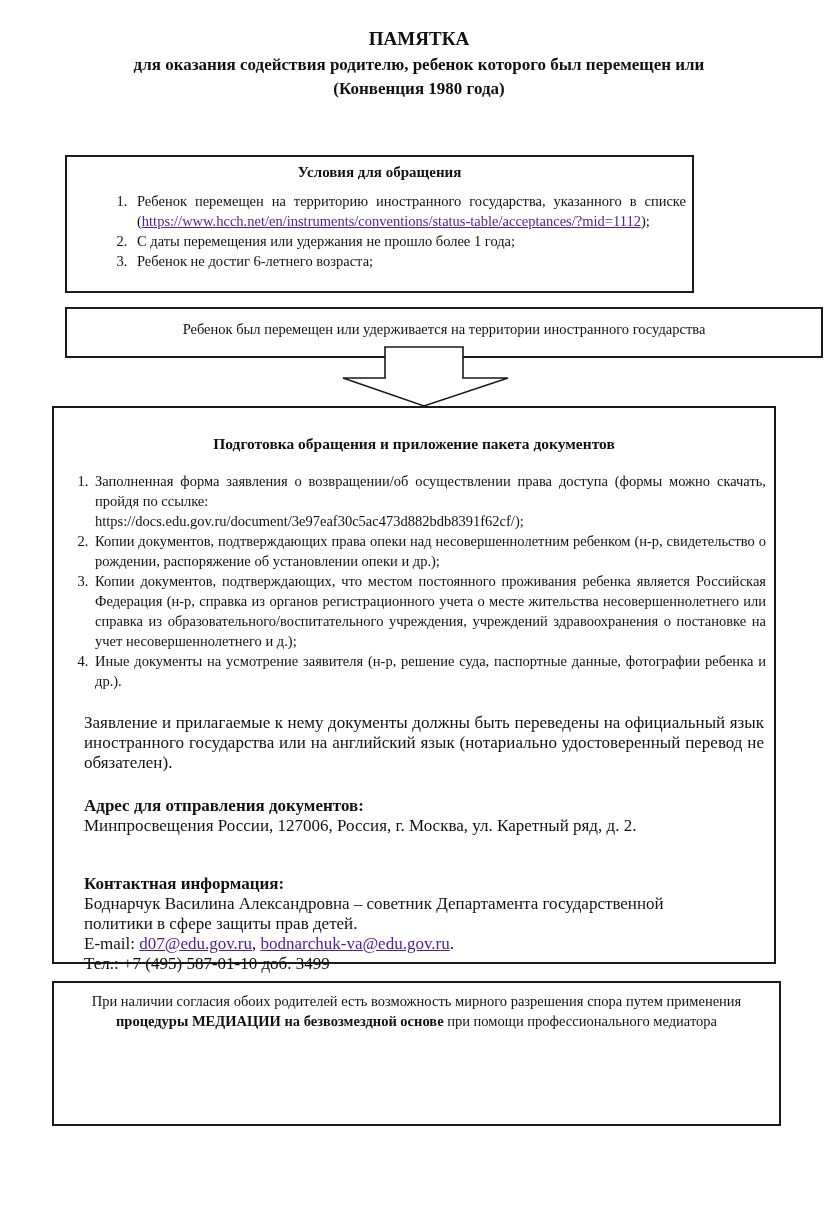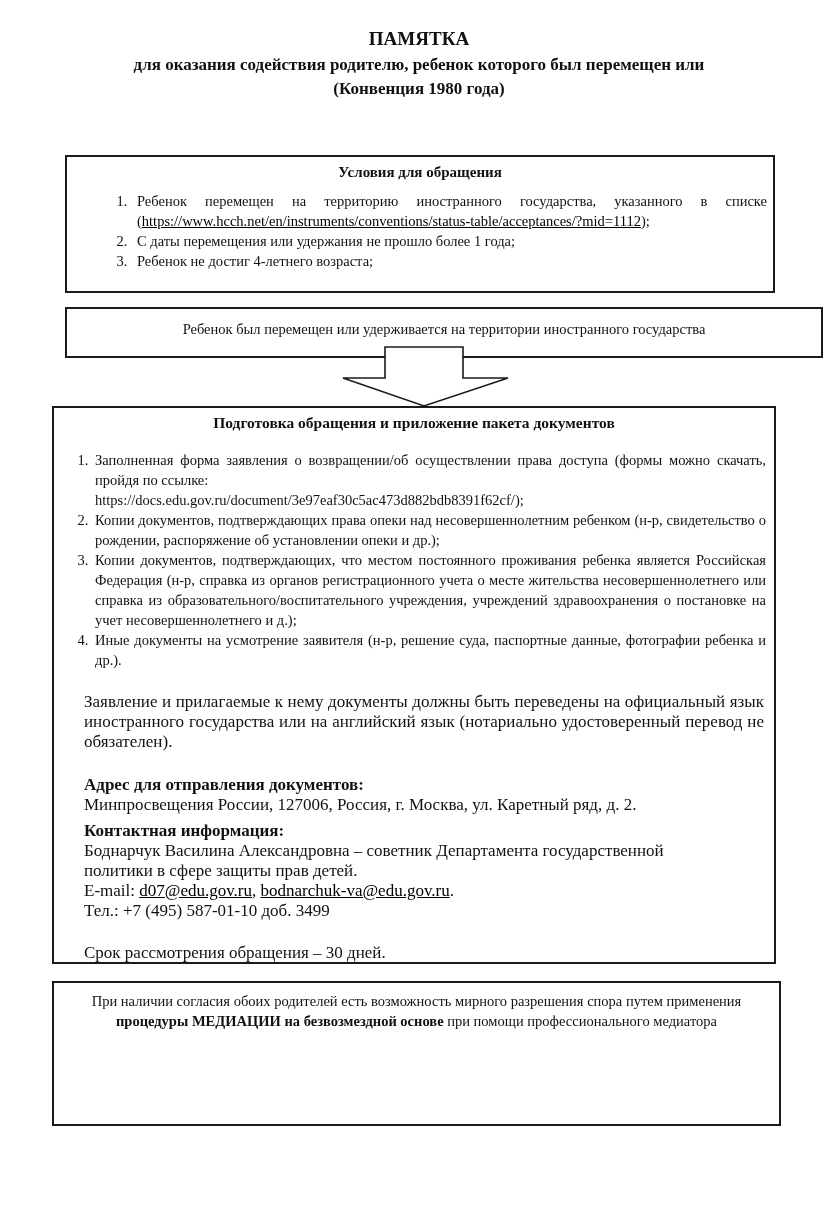--- a/index.html
+++ b/index.html
@@ -2,31 +2,31 @@
 <html><head>
 <meta charset="utf-8">
 <style>
   html, body { margin: 0; padding: 0; background: #ffffff; }
   body { width: 838px; height: 1226px; position: relative; overflow: hidden;
          font-family: "Liberation Serif", serif; color: #111; }
   .title { position: absolute; left: 0; width: 838px; text-align: center; font-weight: bold; }
   #t1 { top: 28px; font-size: 19px; }
   #t2 { top: 53px; font-size: 17px; line-height: 24px; }
   .box { position: absolute; border: 2px solid #1a1a1a; box-sizing: border-box; background: #fff; }
-  #box1 { left: 65px; top: 155px; width: 710px; height: 138px; }
+  #box1 { left: 65px; top: 155px; width: 629px; height: 138px; }
   #box2 { left: 65px; top: 307px; width: 758px; height: 51px; }
   #box3 { left: 52px; top: 406px; width: 724px; height: 558px; }
   #box4 { left: 52px; top: 981px; width: 729px; height: 145px; }
   .box-head { text-align: center; font-weight: bold; font-size: 15px; }
   #box1 .box-head { margin-top: 7px; }
   ol.cond { margin: 10px 0 0 0; padding: 0 0 0 64px; font-size: 14.5px; line-height: 20px; }
   ol.cond li { padding-left: 6px; text-align: justify; margin-right: 6px; }
-  a, .link { color: #000000; text-decoration: underline; margin-top: 16px; }
+  a, .link { color: #4c1d95; text-decoration: underline; margin-top: 16px; }
   #box2 .center-text { text-align: center; font-size: 14.5px; margin-top: 12px; }
-  #box3 .box-head { margin-top: 6px; font-size: 15.5px; }
+  #box3 .box-head { margin-top: 27px; font-size: 15.5px; }
   ol.docs { margin: 18px 0 0 0; padding: 0 0 0 38px; font-size: 14.5px; line-height: 20px; }
   ol.docs li { padding-left: 3px; text-align: justify; margin-right: 8px; }
   .para { margin: 0 10px 0 30px; font-size: 17px; line-height: 20px; text-align: justify; }
   .sect-head { font-weight: bold; }
   #box4 .para4 { text-align: center; font-size: 14.5px; line-height: 20px; margin: 0 12px; }
   #arrow { position: absolute; left: 330px; top: 340px; }
 </style>
 </head>
 <body>
 
@@ -34,21 +34,21 @@
 <div class="title" id="t2">
   <div>для оказания содействия родителю, ребенок которого был перемещен или</div>
   <div>(Конвенция 1980 года)</div>
 </div>
 
 <div class="box" id="box1">
   <div class="box-head">Условия для обращения</div>
   <ol class="cond">
     <li><span>Ребенок перемещен на территорию иностранного государства, указанного в списке (</span><a>https://www.hcch.net/en/instruments/conventions/status-table/acceptances/?mid=1112</a><span>);</span></li>
     <li>С даты перемещения или удержания не прошло более 1 года;</li>
-    <li>Ребенок не достиг 4-летнего возраста;</li>
+    <li>Ребенок не достиг 6-летнего возраста;</li>
   </ol>
 </div>
 
 <div class="box" id="box2">
   <div class="center-text">Ребенок был перемещен или удерживается на территории иностранного государства</div>
 </div>
 
 <svg id="arrow" width="190" height="70">
   <polygon points="55,7 133,7 133,38 178,38 94,66 13,38 55,38" fill="#fff" stroke="#1a1a1a" stroke-width="1.6"></polygon>
 </svg>
@@ -57,21 +57,21 @@
   <div class="box-head">Подготовка обращения и приложение пакета документов</div>
   <ol class="docs">
     <li><span>Заполненная форма заявления о возвращении/об осуществлении права доступа (формы можно скачать, пройдя по ссылке:</span><br><span class="plainlink">https://docs.edu.gov.ru/document/3e97eaf30c5ac473d882bdb8391f62cf/</span><span>);</span></li>
     <li>Копии документов, подтверждающих права опеки над несовершеннолетним ребенком (н-р, свидетельство о рождении, распоряжение об установлении опеки и др.);</li>
     <li>Копии документов, подтверждающих, что местом постоянного проживания ребенка является Российская Федерация (н-р, справка из органов регистрационного учета о месте жительства несовершеннолетнего или справка из образовательного/воспитательного учреждения, учреждений здравоохранения о постановке на учет несовершеннолетнего и д.);</li>
     <li>Иные документы на усмотрение заявителя (н-р, решение суда, паспортные данные, фотографии ребенка и др.).</li>
   </ol>
   <div class="para" style="margin-top:22px">Заявление и прилагаемые к нему документы должны быть переведены на официальный язык иностранного государства или на английский язык (нотариально удостоверенный перевод не обязателен).</div>
   <div class="para sect-head" style="margin-top:23px">Адрес для отправления документов:</div>
   <div class="para">Минпросвещения России, 127006, Россия, г. Москва, ул. Каретный ряд, д. 2.</div>
-  <div class="para sect-head" style="margin-top:6px">Контактная информация:</div>
+  <div class="para sect-head" style="margin-top:38px">Контактная информация:</div>
   <div class="para" style="text-align:left; margin-right:40px">Боднарчук Василина Александровна – советник Департамента государственной политики в сфере защиты прав детей.</div>
   <div class="para"><span>E-mail: </span><a>d07@edu.gov.ru</a><span>, </span><a>bodnarchuk-va@edu.gov.ru</a><span>.</span></div>
   <div class="para">Тел.: +7 (495) 587-01-10 доб. 3499</div>
   <div class="para" style="margin-top:22px">Срок рассмотрения обращения – 30 дней.</div>
 </div>
 
 <div class="box" id="box4">
   <div class="para4" style="margin-top:8px"><span>При наличии согласия обоих родителей есть возможность мирного разрешения спора путем применения </span><b>процедуры МЕДИАЦИИ на безвозмездной основе</b><span> при помощи профессионального медиатора</span></div>
 </div>
 

